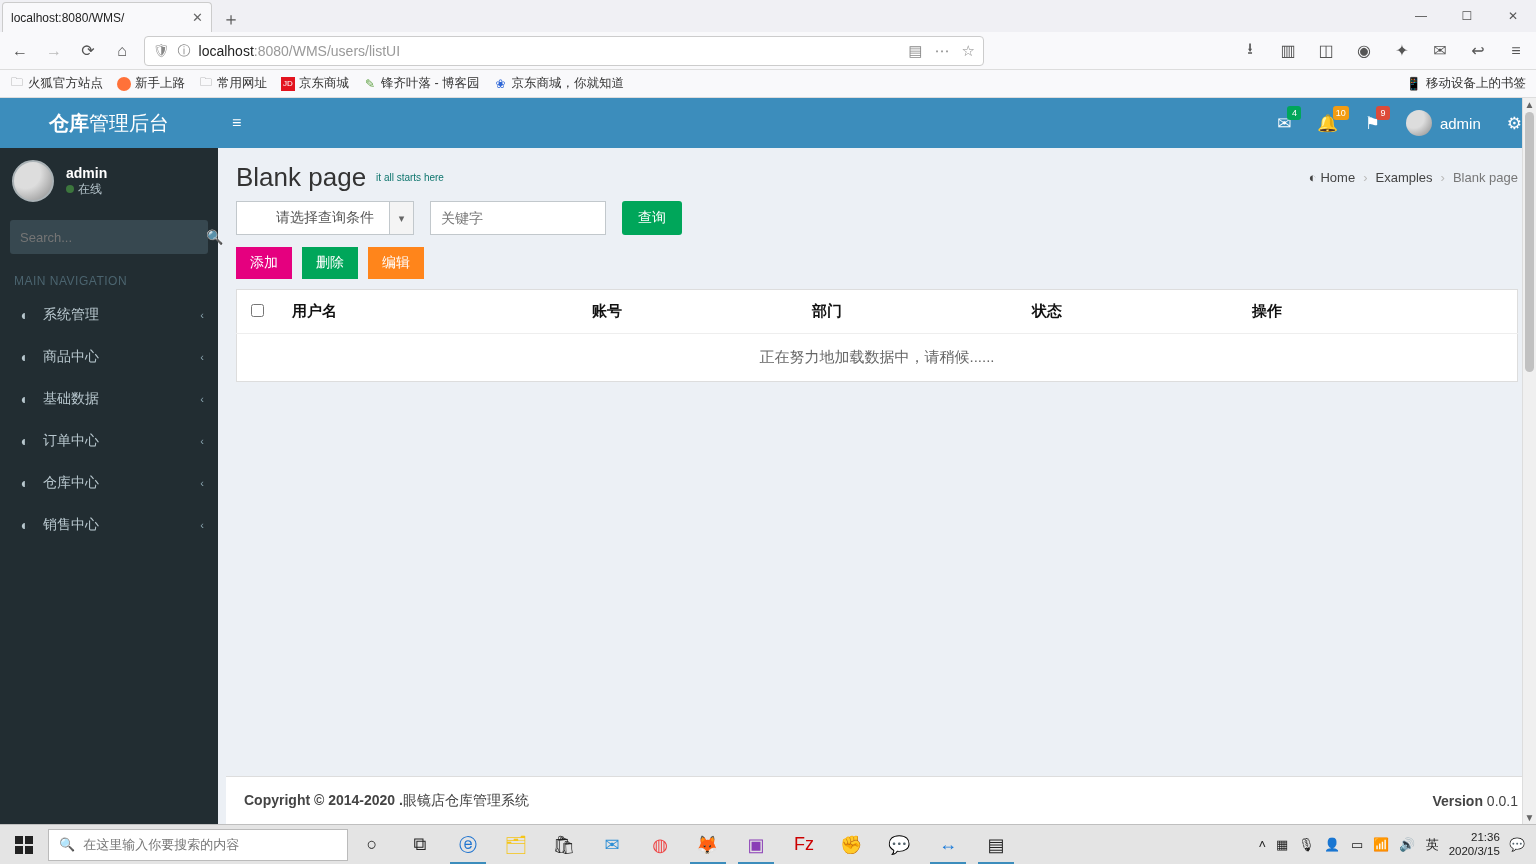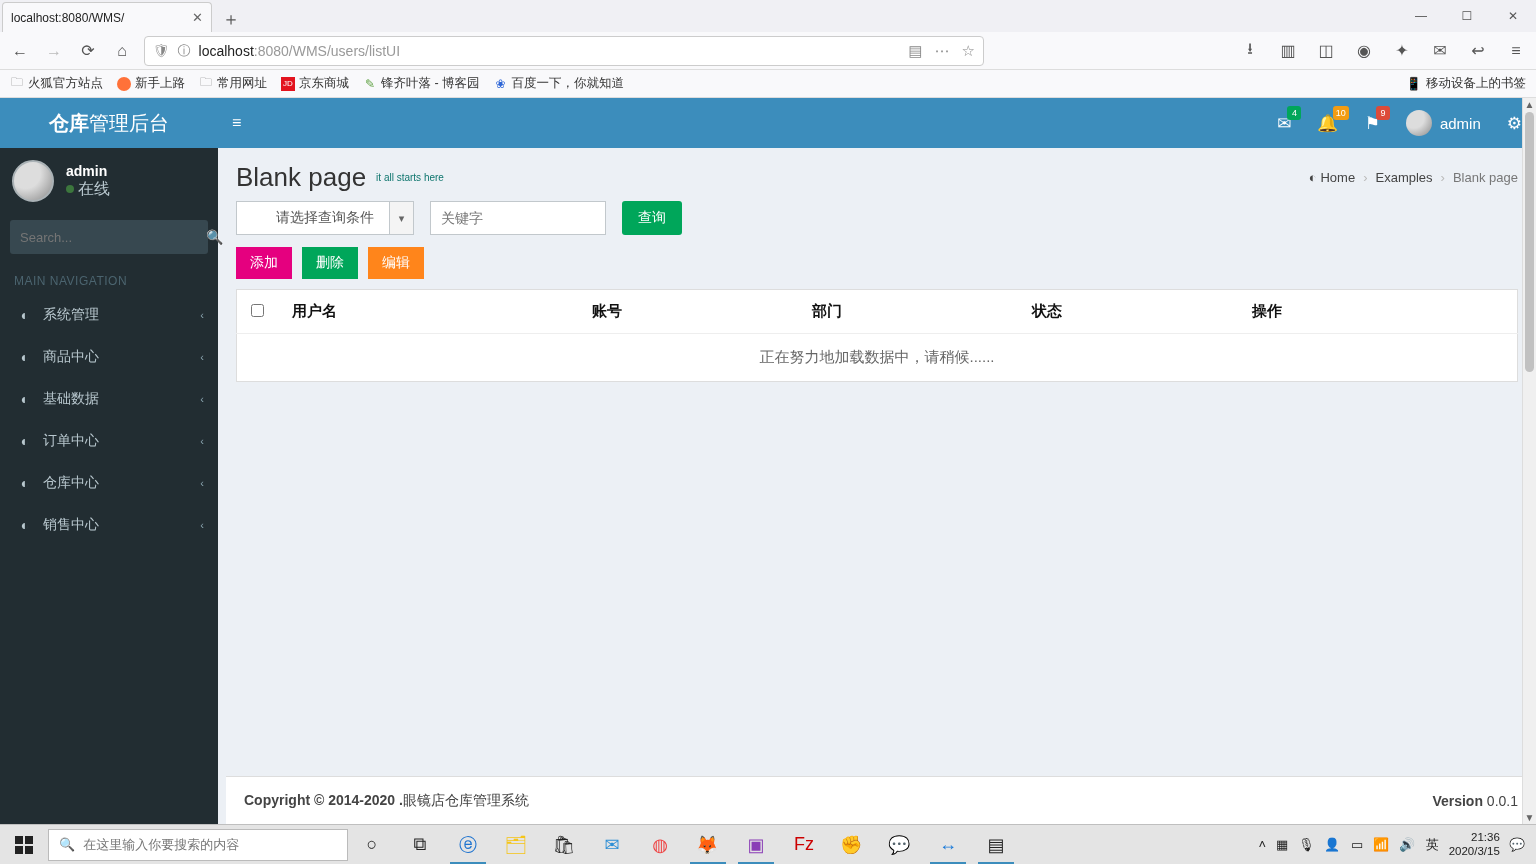--- a/index.html
+++ b/index.html
@@ -37,21 +37,21 @@
 
 .app { flex:1; display:flex; position:relative; background:#ecf0f5; }
 
 
 .sidebar { width:218px; background:#222d32; color:#b8c7ce; display:flex; flex-direction:column; font-size:14px; }
 .side-top { height:50px; background:#3c8dbc; display:flex; align-items:center; justify-content:center; color:#fff; font-size:20px; }
 .side-top b { font-weight:700; }
 .user-panel { display:flex; align-items:center; gap:12px; padding:12px 12px 8px; }
 .avatar { width:42px; height:42px; border-radius:50%; background:radial-gradient(circle at 30% 30%,#ddd 0 40%,#888 100%); border:2px solid #aab2b6; }
 .user-info .name { color:#fff; font-weight:600; }
-.user-info .status { font-size:16px; color:#b8c7ce; display:flex; align-items:center; gap:4px; }
+.user-info .status { font-size:12px; color:#b8c7ce; display:flex; align-items:center; gap:4px; }
 .dot { width:8px; height:8px; background:#3c763d; border-radius:50%; display:inline-block; }
 .searchbox { margin:10px; height:34px; background:#374850; border-radius:3px; display:flex; align-items:center; }
 .searchbox input { flex:1; background:transparent; border:none; outline:none; color:#ccc; padding:0 10px; font-size:13px; }
 .searchbox .sbtn { width:36px; display:flex; align-items:center; justify-content:center; color:#8aa4af; font-size:14px; }
 .side-header { padding:10px 14px 6px; font-size:12px; color:#4b646f; letter-spacing:.5px; }
 .side-item { height:42px; display:flex; align-items:center; padding:0 14px; gap:10px; color:#b8c7ce; position:relative; border-left:3px solid transparent; }
 .side-item .chev { position:absolute; right:14px; color:#8aa4af; font-size:11px; }
 .side-item .sicn { width:16px; text-align:center; font-size:14px; }
 
 
@@ -182,21 +182,21 @@
           <span class="jd-ic">JD</span>
         </span>
         <span>京东商城</span>
       </div>
     <div class="bm">
         <span class="bic bk-ic">✎</span>
         <span>锋齐叶落 - 博客园</span>
       </div>
     <div class="bm">
         <span class="bic bd-ic">❀</span>
-        <span>百度一下，你就知道</span>
+        <span>京东商城，你就知道</span>
       </div>
     <div class="right">
         <span>📱</span>
         <span>移动设备上的书签</span>
       </div>
   </div>
 
   <div class="app">
 
     <div class="sidebar">

